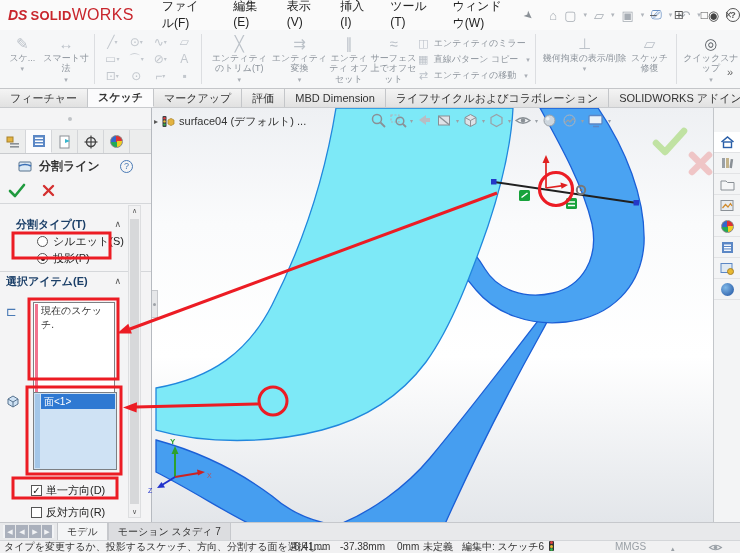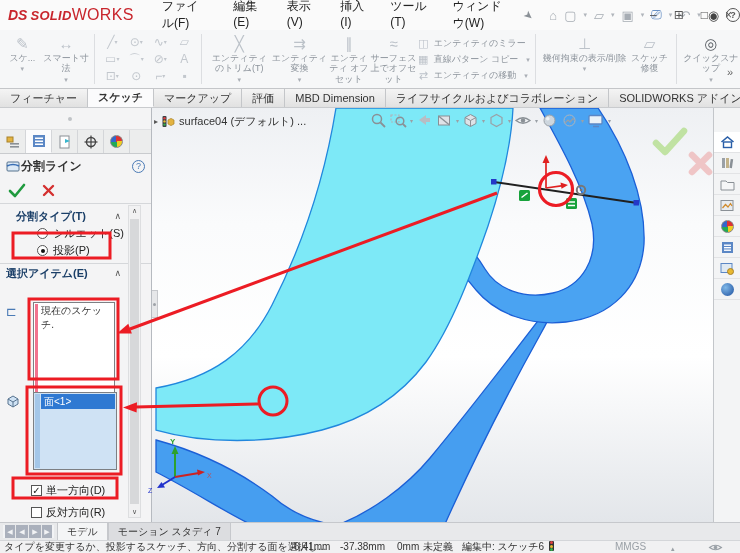--- a/index.html
+++ b/index.html
@@ -3,21 +3,21 @@
 <meta charset="utf-8">
 <style>
   * { margin:0; padding:0; box-sizing:border-box; }
   body { font-family:"Liberation Sans","DejaVu Sans",sans-serif; background:#d4d6d9; }
   .app { position:relative; width:740px; height:553px; background:#fff; overflow:hidden; }
 
   
   .titlebar { position:absolute; left:0; top:0; width:740px; height:30px; background:#fafafa; display:flex; align-items:center; }
   .logo { display:flex; align-items:baseline; margin-left:8px; white-space:nowrap; }
   .logo-mark { color:#c8252c; font-style:italic; font-weight:bold; font-size:14px; margin-right:3px; }
-  .logo-solid { color:#c8252c; font-weight:bold; font-size:13px; letter-spacing:.3px;font-style:italic; }
+  .logo-solid { color:#c8252c; font-weight:bold; font-size:13px; letter-spacing:.3px; }
   .logo-works { color:#c8252c; font-weight:normal; font-size:16px; letter-spacing:.3px; }
   .menus { display:flex; margin-left:26px; gap:20px; font-size:12px; color:#222; }
   .menu { padding:2px 2px; cursor:default; }
   .pin { color:#8a9096; font-size:11px; margin-left:10px; transform:rotate(40deg); }
   .qat { display:flex; align-items:center; gap:7px; margin-left:16px; color:#a7adb4; font-size:13px; }
   .qat .dd { font-size:7px; color:#b0b5bb; }
   .qat .blue { color:#3a6fb5; }
   .qat .dark { color:#444; }
   .help-circ { display:inline-flex; width:14px; height:14px; border:1.4px solid #555; border-radius:50%; color:#555; font-size:9px; align-items:center; justify-content:center; font-weight:bold; }
   .winctl { position:absolute; right:8px; top:0; height:30px; display:flex; align-items:center; gap:17px; color:#555; font-size:12px; }
@@ -43,21 +43,21 @@
   .ctab { display:flex; align-items:center; padding:0 10px; background:linear-gradient(#f4f4f4,#e1e1e1); border-right:1px solid #c4c6c9; border-top:1px solid #c4c6c9; white-space:nowrap; }
   .ctab.active { background:#fbfbfc; border-bottom:1px solid #fbfbfc; font-weight:bold; }
 
   
   .panel { position:absolute; left:0; top:108px; width:152px; height:414px; background:#f4f4f5; border-right:1px solid #b6bac0; font-size:11px; color:#222; }
   .panel-topgap { height:22px; position:relative; border-bottom:1px solid #e0e1e3; }
   .panel-topgap .dot { position:absolute; left:68px; top:9px; width:4px; height:4px; border-radius:50%; background:#c0c3c7; }
   .ptabs { height:24px; display:flex; border-bottom:1px solid #c9cbce; background:#eceded; }
   .ptab { width:26px; display:flex; align-items:center; justify-content:center; border-right:1px solid #d4d6d9; }
   .ptab.active { background:#fbfbfc; border-bottom:1px solid #fbfbfc; }
-  .pm-header { height:24px; display:flex; align-items:center; padding:0 6px; }
+  .pm-header { height:24px; display:flex; align-items:center; gap:6px; padding:0 18px; }
   .pm-title { font-weight:bold; font-size:12px; color:#333; flex:1; }
   .pm-help { width:13px; height:13px; border:1.2px solid #4a7ab5; border-radius:50%; color:#4a7ab5; font-size:9px; display:flex; align-items:center; justify-content:center; }
   .pm-actions { height:26px; display:flex; align-items:center; gap:16px; padding-left:8px; border-bottom:1px solid #d5d7da; }
   .sec-h { height:18px; line-height:18px; padding-left:6px; color:#1b3f68; font-weight:bold; position:relative; }
   .sec-h .chev { position:absolute; right:30px; top:0; color:#555; font-weight:normal; font-size:9px; }
   .radio-row { height:17px; display:flex; align-items:center; padding-left:37px; gap:5px; }
   .radio { width:11px; height:11px; border:1px solid #555; border-radius:50%; background:#fff; position:relative; flex:none; }
   .radio.sel::after { content:""; position:absolute; left:2.5px; top:2.5px; width:4px; height:4px; border-radius:50%; background:#111; }
   .divline { border-top:1px solid #d5d7da; margin-top:4px; }
   .fld-ic { position:absolute; font-size:13px; color:#4a7ab5; }
@@ -291,21 +291,21 @@
     </div>
     <div class="pm-actions">
       <svg width="18" height="15">
           <polyline points="2,8 7,13 16,2" fill="none" stroke="#1f9a3e" stroke-width="2.6" stroke-linecap="round" stroke-linejoin="round"></polyline>
         </svg>
       <svg width="13" height="13">
           <line x1="2" y1="2" x2="11" y2="11" stroke="#d43030" stroke-width="2.4" stroke-linecap="round"></line>
           <line x1="11" y1="2" x2="2" y2="11" stroke="#d43030" stroke-width="2.4" stroke-linecap="round"></line>
         </svg>
     </div>
-    <div class="sec-h" style="margin-top:3px;padding-left:16px;">
+    <div class="sec-h" style="margin-top:11px;padding-left:16px;">
       <span>分割タイプ(T)</span>
       <span class="chev">∧</span>
     </div>
     <div class="radio-row">
       <span class="radio"></span>
       <span>シルエット(S)</span>
     </div>
     <div class="radio-row">
       <span class="radio sel"></span>
       <span>投影(P)</span>

